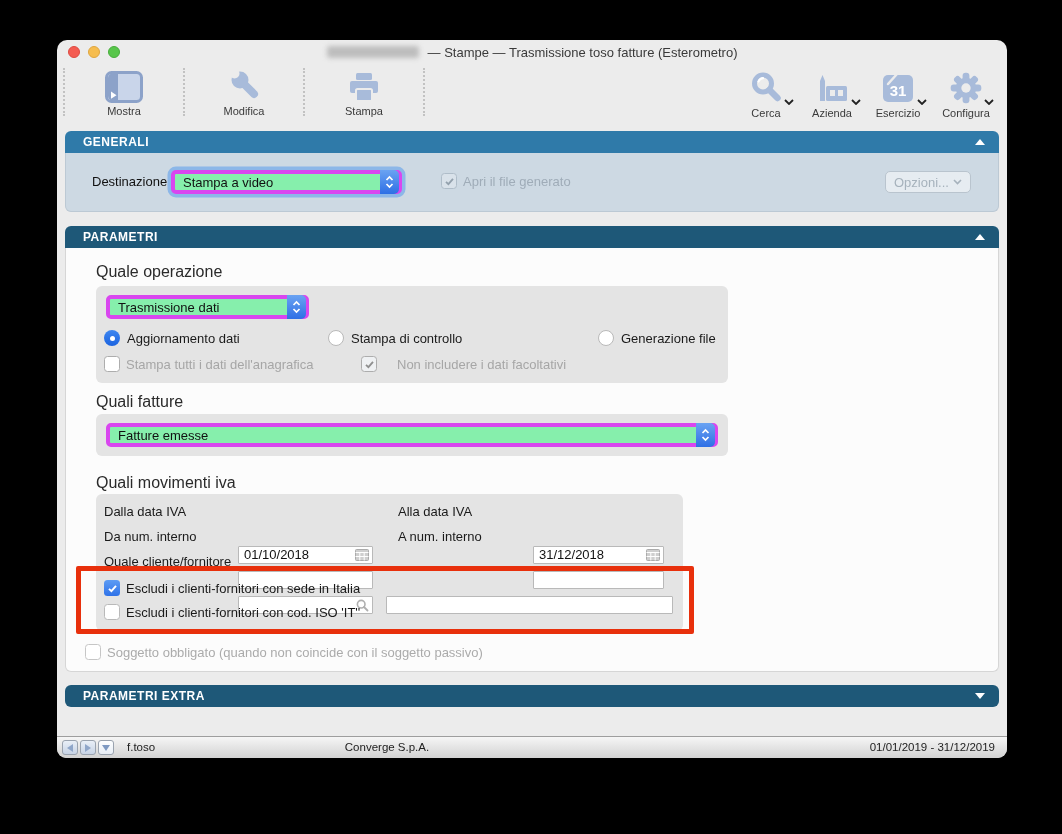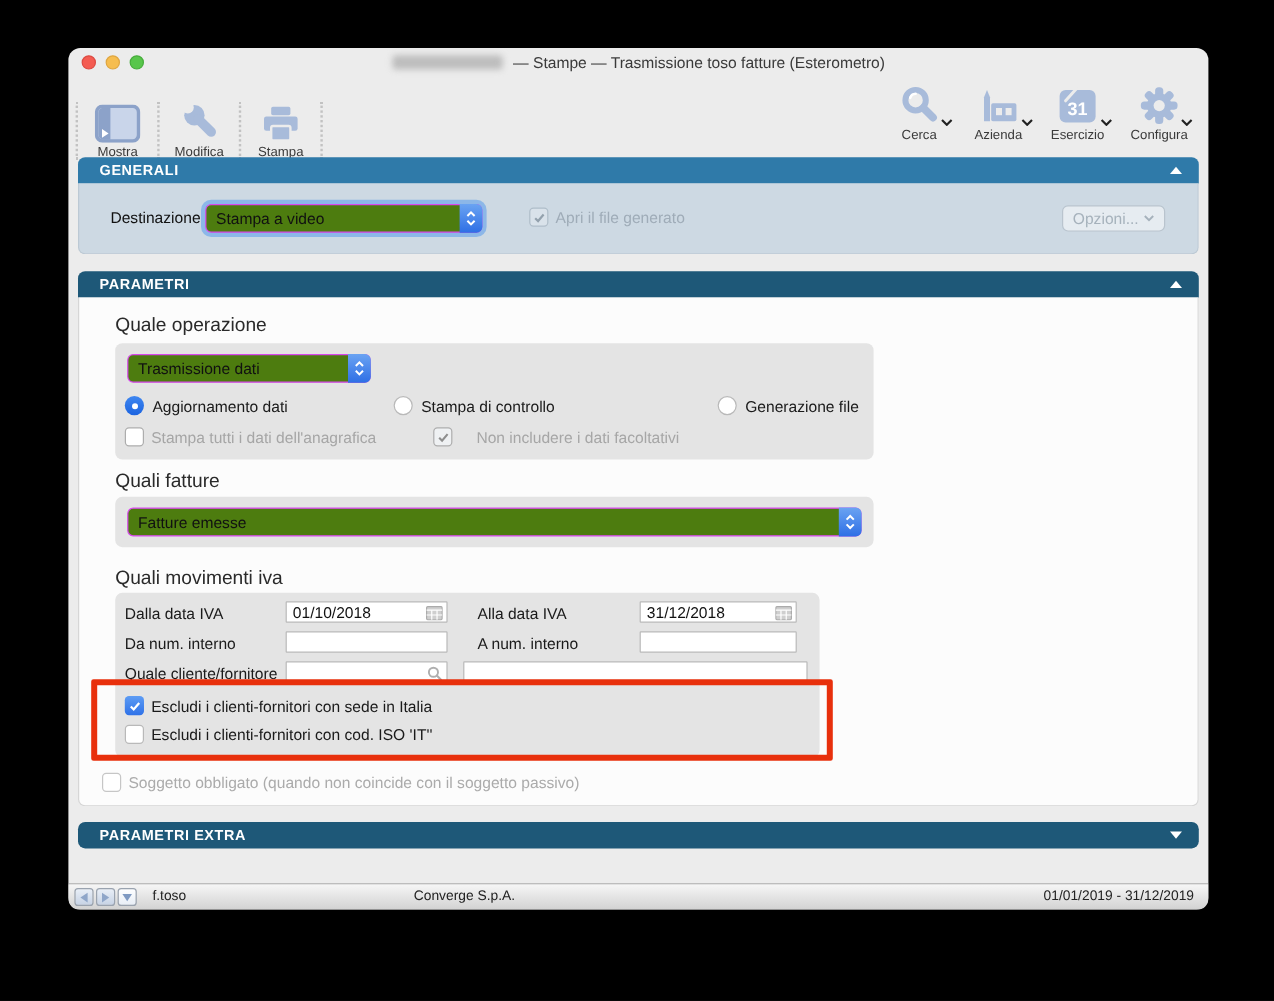--- a/index.html
+++ b/index.html
@@ -18,21 +18,21 @@
   .light.red    { background:#F45C52; border:0.5px solid #DD4B42; }
   .light.yellow { background:#F6BD4F; border:0.5px solid #DFA640; }
   .light.green  { background:#58C64B; border:0.5px solid #47AD3C; }
   .title-wrap { position:absolute; left:0; top:0; width:100%; height:24px;
     display:flex; align-items:center; justify-content:center; gap:9px;
     font-size:13px; color:#3A3A3A; }
   .blur-chip { width:92px; height:12px; background:#BDBDBD; border-radius:3px; filter:blur(2.5px); }
 
   
   .toolbar { position:absolute; left:0; top:24px; width:100%; height:58px; }
-  .tb-left { position:absolute; left:6px; top:16px; display:flex; align-items:flex-end; }
+  .tb-left { position:absolute; left:6px; top:0; display:flex; align-items:center;gap:26px; }
   .tb-right { position:absolute; right:6px; top:2px; display:flex; align-items:stretch; }
   .tb-sep { border-left:2px dotted #C2C2C2; height:48px; margin-top:2px; }
   .tb-item { width:66px; display:flex; flex-direction:column; align-items:center; cursor:default; }
   .tb-item .iconbox { height:38px; margin-top:1px; display:flex; align-items:flex-end; justify-content:center; position:relative; }
   .tb-item .tb-label { font-size:11px; color:#3A3A3A; margin-top:2px; white-space:nowrap; }
   .tb-chev { position:absolute; right:-11px; bottom:0; }
 
   
   .sec-header { position:absolute; left:8px; width:934px; height:22px; border-radius:6px 6px 0 0;
     display:flex; align-items:center; }
@@ -44,21 +44,21 @@
   .hdr-generali { top:91px; background:#2F7AA9; }
   .hdr-parametri { top:186px; background:#1E5878; }
   .hdr-extra { top:645px; background:#1E5878; border-radius:6px; }
 
   
   .generali-body { position:absolute; left:8px; top:113px; width:934px; height:59px;
     background:#CDD9E3; border:1px solid #BCC9D4; border-top:none; border-radius:0 0 6px 6px; }
   .lbl-dest { position:absolute; left:26px; top:21px; font-size:13px; color:#111; }
 
   
-  .mac-select { position:absolute; height:24px; background:#4d7c0f; border:1px solid #d946ef;
+  .mac-select { position:absolute; height:24px; background:#86efac; border:4px solid #d946ef;
     border-radius:5px; display:flex; align-items:center; font-size:13px; color:#111; cursor:default; }
   .mac-select .sel-val { flex:1; padding-left:8px; white-space:nowrap; overflow:hidden; }
   .mac-select .stepper { width:19px; height:24px; margin:-1px -1px -1px 0;
     background:linear-gradient(#6AA3F2,#2E6FE5); border-radius:0 5px 5px 0;
     display:flex; align-items:center; justify-content:center; }
   .focus-ring { box-shadow:0 0 0 3.5px rgba(105,165,235,.65); }
 
   
   .cb { display:flex; align-items:flex-end; gap:6px; position:absolute; }
   .cb-box { width:16px; height:16px; border-radius:3.5px; background:#fff; border:1px solid #B9B9B9;
@@ -85,21 +85,21 @@
   
   .parametri-body { position:absolute; left:8px; top:208px; width:934px; height:424px;
     background:#FCFCFC; border:1px solid #D6D6D6; border-top:none; border-radius:0 0 6px 6px; }
   .grp-label { position:absolute; font-size:16px; color:#2A2A2A; }
   .gray-panel { position:absolute; background:#E4E4E4; border-radius:6px; }
   .p1 { left:30px; top:38px;  width:632px; height:97px; }
   .p2 { left:30px; top:166px; width:632px; height:42px; }
   .p3 { left:30px; top:246px; width:587px; height:137px; }
 
   .f-label { position:absolute; font-size:13px; color:#1A1A1A; white-space:nowrap; }
-  .field { position:absolute; height:18px; }
+  .field { position:absolute; height:18px;margin-top:44px; }
   .field input { width:100%; height:100%; border:1px solid #B9B9B9; border-radius:1px;
     font-family:"Liberation Sans",sans-serif; font-size:13px; color:#111; padding:0 5px; background:#fff; outline:none; }
   .field .f-icon { position:absolute; right:4px; top:4px; pointer-events:none; }
 
   
   .red-rect { position:absolute; left:10px; top:318px; width:618px; height:68px;
     border:5px solid #E8300C; border-radius:2px; pointer-events:none; z-index:6; }
 
   
   .statusbar { position:absolute; left:0; top:696px; width:950px; height:22px;

